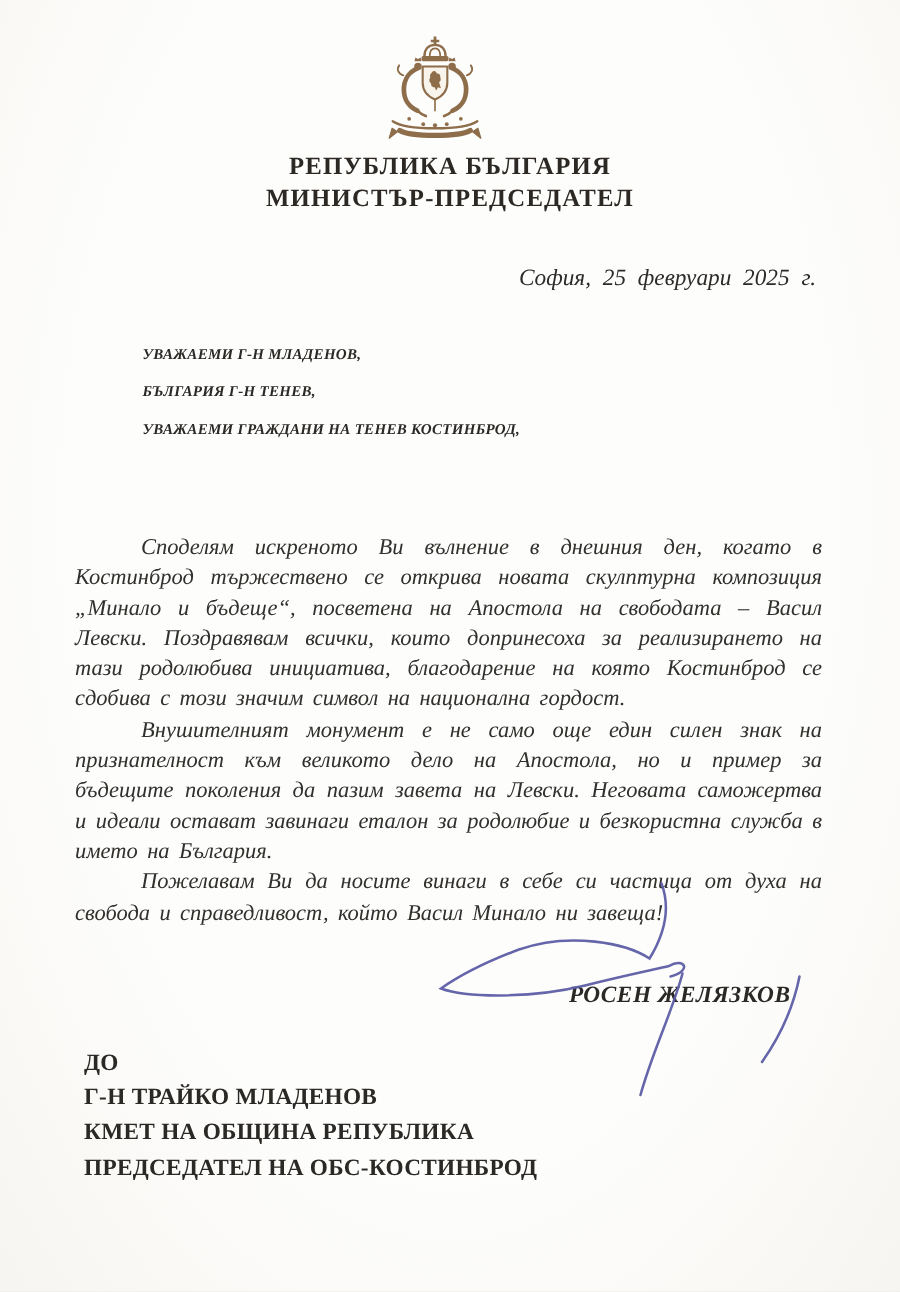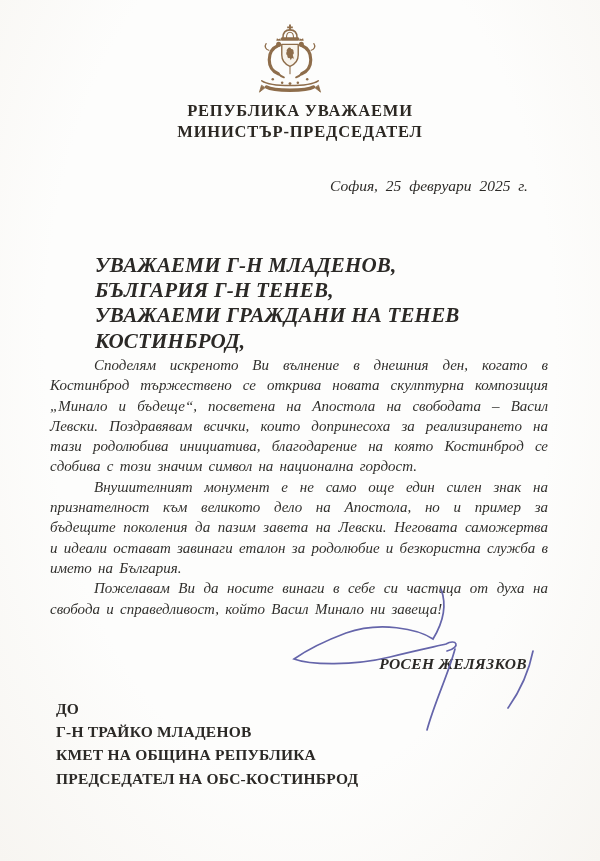--- a/index.html
+++ b/index.html
@@ -16,29 +16,29 @@
   .crest{position:absolute;left:243px;top:22px;width:94px;height:80px;}
   .letterhead{
     position:absolute;left:0;right:0;top:101px;
     text-align:center;
     font-weight:bold;
     font-size:16.5px;line-height:20.5px;
     letter-spacing:0.8px;
     color:#2c2823;
   }
   .dateline{
-    position:absolute;right:72px;top:177px;
+    position:absolute;right:56px;top:177px;
     font-style:italic;font-size:15.5px;
     word-spacing:4px;color:#2d2b28;
   }
   .salutations{
     position:absolute;left:95px;top:224px;
     font-weight:bold;font-style:italic;
-    font-size:21px;line-height:25.2px;
-    letter-spacing:0.2px;color:#2b2926;margin-top:29px;
+    font-size:10px;line-height:25.2px;
+    letter-spacing:0.2px;color:#2b2926;
   }
   .body-text{
     position:absolute;left:50px;top:355px;width:498px;
     font-style:italic;font-size:15px;line-height:20.3px;
     text-align:justify;word-spacing:2.5px;color:#31302d;
   }
   .body-text p{margin:0;text-indent:44px;}
   .signer{
     position:absolute;right:73px;top:655px;
     font-weight:bold;font-style:italic;
@@ -95,21 +95,21 @@
             <circle cx="82" cy="70" r="1.6"></circle>
           <circle cx="50" cy="74.5" r="1.6"></circle>
             <circle cx="70" cy="74.5" r="1.6"></circle>
           <circle cx="60" cy="75.5" r="1.8"></circle>
         </g>
       </g>
     </svg>
   </div>
 
   <div class="letterhead">
-    <div>РЕПУБЛИКА УВАЖАЕМИ</div>
+    <div>РЕПУБЛИКА БЪЛГАРИЯ</div>
     <div>МИНИСТЪР-ПРЕДСЕДАТЕЛ</div>
   </div>
 
   <div class="dateline">София, 25 февруари 2025 г.</div>
 
   <div class="salutations">
     <div>УВАЖАЕМИ Г-Н МЛАДЕНОВ,</div>
     <div>БЪЛГАРИЯ Г-Н ТЕНЕВ,</div>
     <div>УВАЖАЕМИ ГРАЖДАНИ НА ТЕНЕВ КОСТИНБРОД,</div>
   </div>

